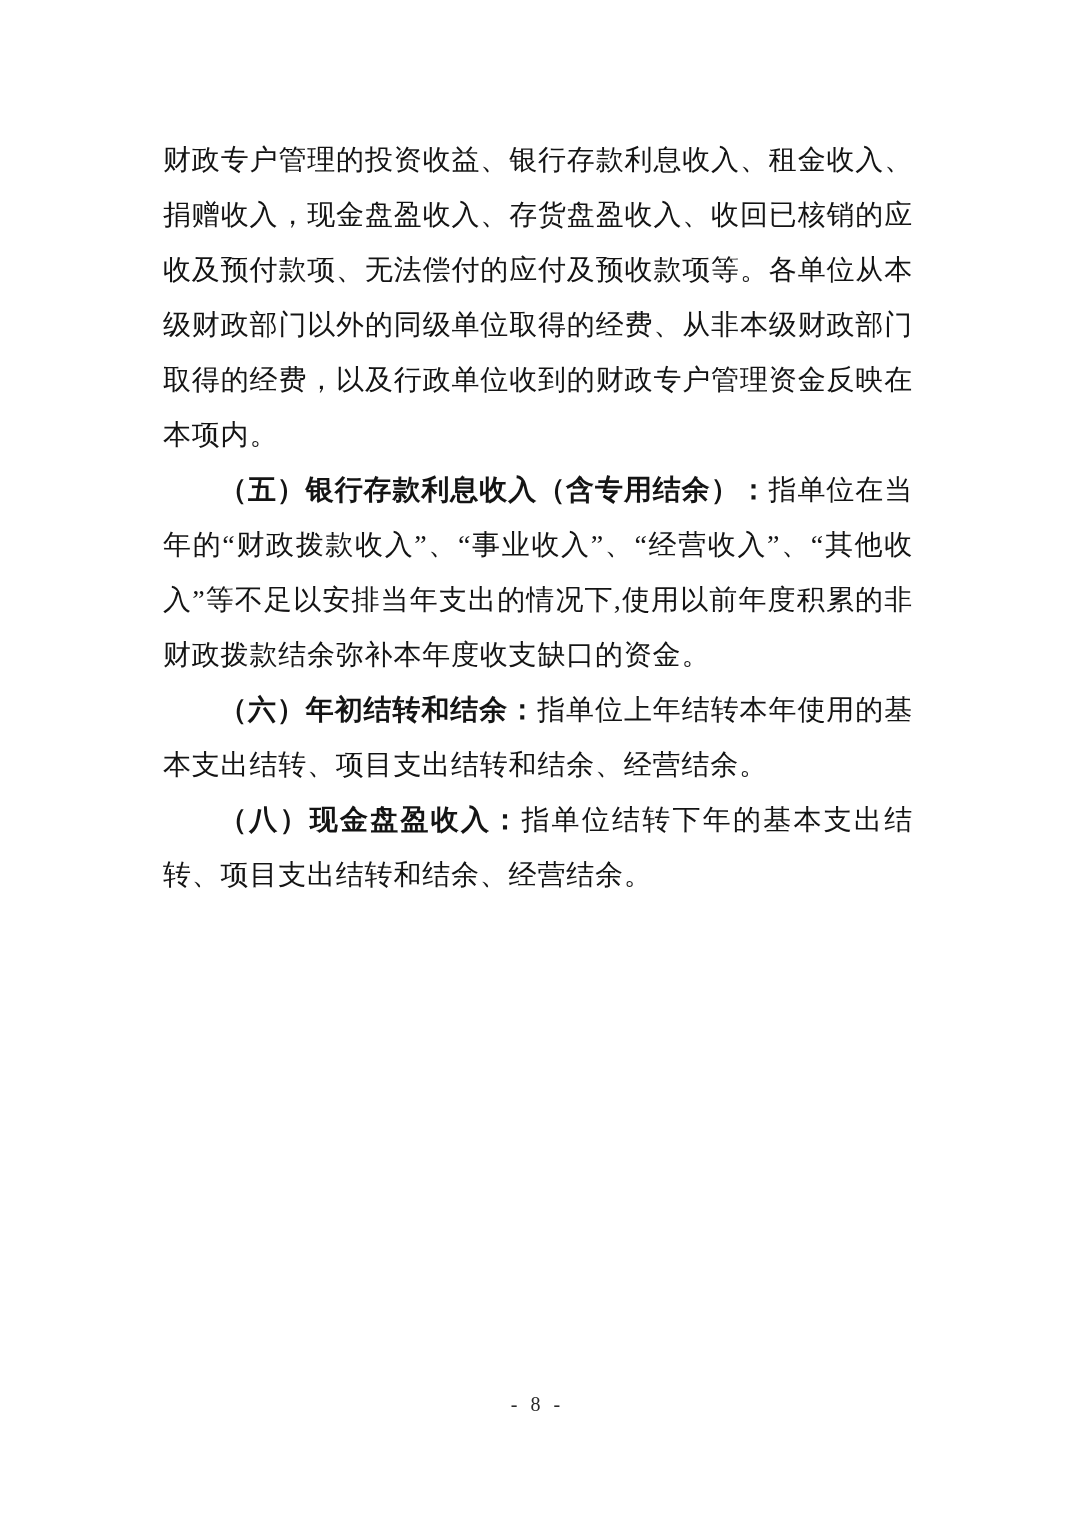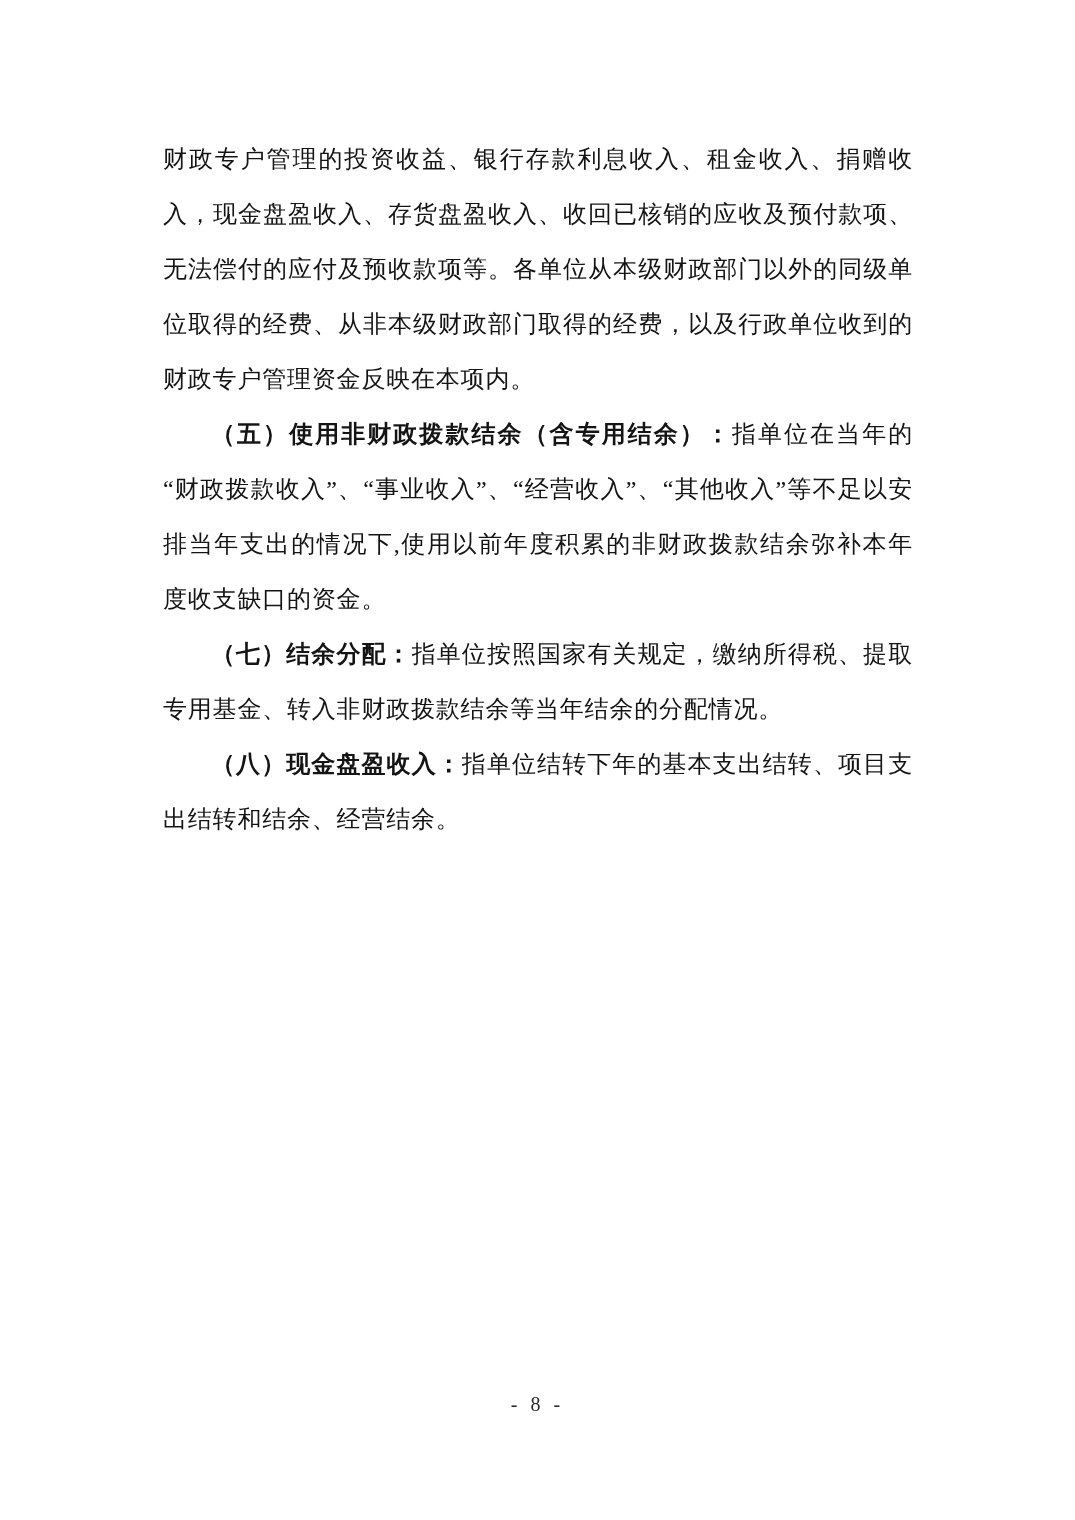--- a/index.html
+++ b/index.html
@@ -14,21 +14,21 @@
     background: #ffffff;
     color: #141414;
     font-family: "Liberation Serif", "DejaVu Serif", serif;
     overflow: hidden;
   }
   .content {
     position: absolute;
     left: 163px;
     top: 132px;
     width: 750px;
-    font-size: 24px;
+    font-size: 28px;
     line-height: 55px;
     text-align: justify;
     text-justify: inter-ideograph;
   }
   .para {
     margin: 0;
     padding: 0;
     text-indent: 2em;
     letter-spacing: 0.8px;
     word-break: break-all;
@@ -53,24 +53,24 @@
   }
 </style>
 </head>
 <body>
 
 <div class="page">
   <main class="content">
 
     <p class="para no-indent"><span>财政专户管理的投资收益、银行存款利息收入、租金收入、捐赠收入，现金盘盈收入、存货盘盈收入、收回已核销的应收及预付款项、无法偿付的应付及预收款项等。各单位从本级财政部门以外的同级单位取得的经费、从非本级财政部门取得的经费，以及行政单位收到的财政专户管理资金反映在本项内。</span></p>
 
-    <p class="para"><strong class="para-heading">（五）使用非财政拨款结余（含专用结余）：</strong><span>指单位在当年的“财政拨款收入”、“事业收入”、“经营收入”、“其他收入”等不足以安排当年支出的情况下,使用以前年度积累的非财政拨款结余弥补本年度收支缺口的资金。</span></p>
+    <p class="para"><strong class="para-heading">（五）银行存款利息收入（含专用结余）：</strong><span>指单位在当年的“财政拨款收入”、“事业收入”、“经营收入”、“其他收入”等不足以安排当年支出的情况下,使用以前年度积累的非财政拨款结余弥补本年度收支缺口的资金。</span></p>
 
+    <p class="para"><strong class="para-heading">（六）年初结转和结余：</strong><span>指单位上年结转本年使用的基本支出结转、项目支出结转和结余、经营结余。</span></p>
 
-    <p class="para"><strong class="para-heading">（七）结余分配：</strong><span>指单位按照国家有关规定，缴纳所得税、提取专用基金、转入非财政拨款结余等当年结余的分配情况。</span></p>
 
     <p class="para"><strong class="para-heading">（八）现金盘盈收入：</strong><span>指单位结转下年的基本支出结转、项目支出结转和结余、经营结余。</span></p>
 
 
   </main>
 
   <footer class="page-footer">
     <span class="page-number">- 8 -</span>
   </footer>
 </div>

